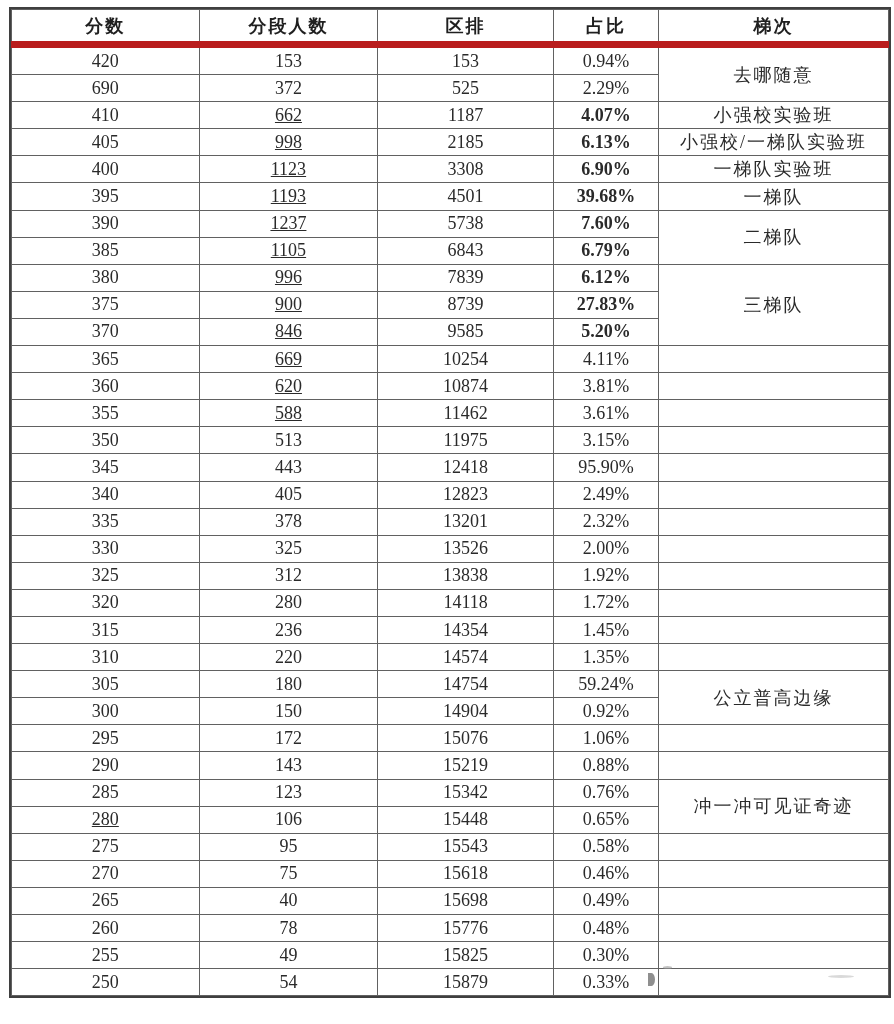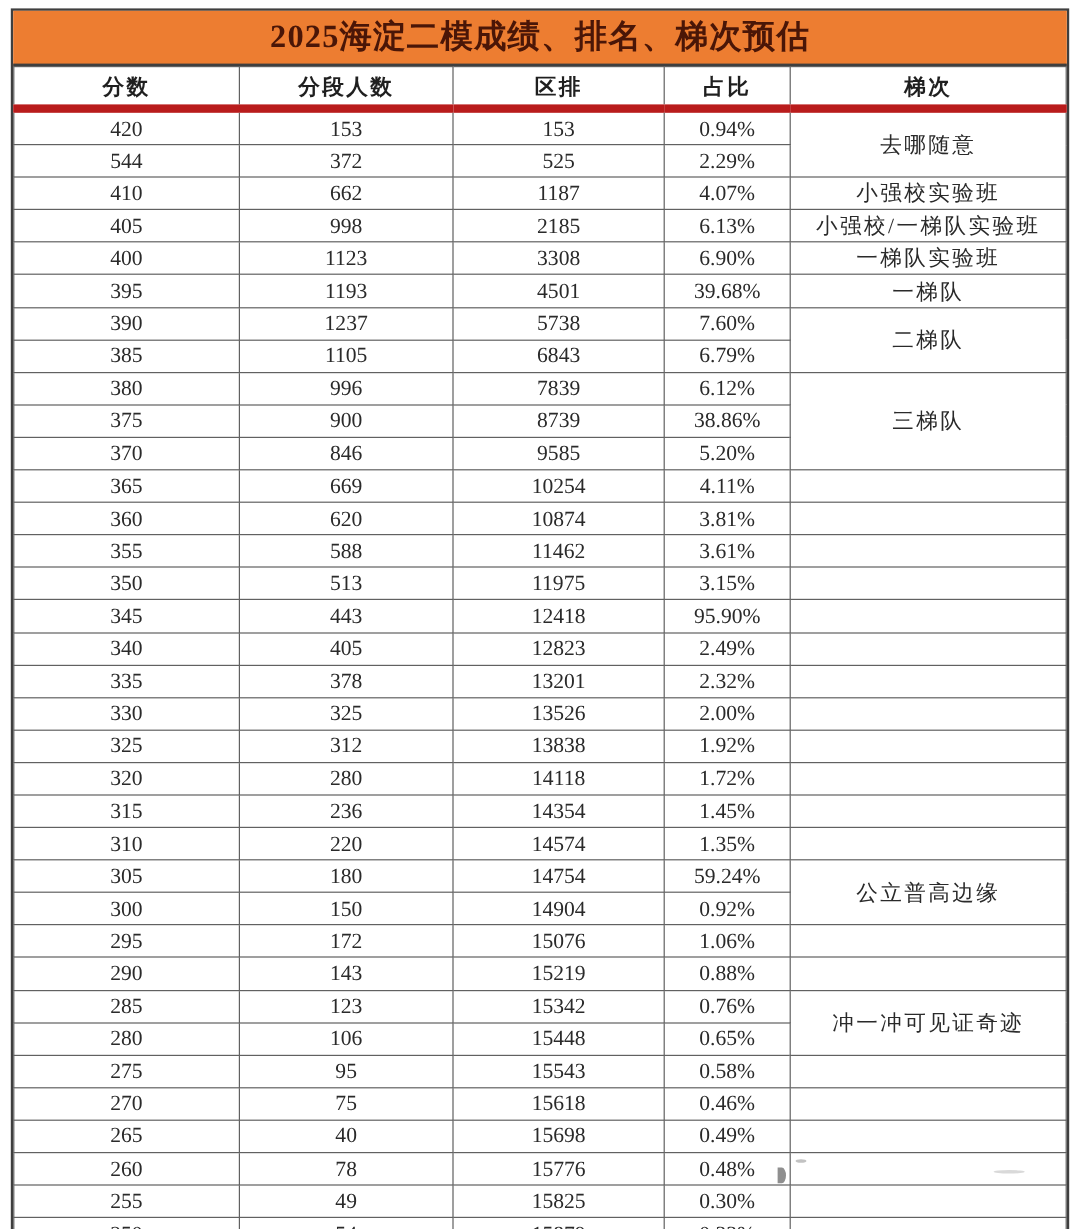--- a/index.html
+++ b/index.html
@@ -58,22 +58,22 @@
   }
   table.score-table td {
     height: 26.1px;
     font-size: 18px;
     color: #2a2a2a;
   }
   td.tier-cell {
     letter-spacing: 2px;
     color: #1c1c1c;
   }
-  .red  { color: #bf342b; }
-  .redbold { color: #ba2b22; font-weight: normal; }
+  .red  { color: #bf342b; text-decoration: underline; }
+  .redbold { color: #ba2b22; font-weight: bold; }
   
   .artifact-blob {
     position: absolute;
     left: 648px;
     top: 973px;
     width: 7px;
     height: 13px;
     background: #6a6a6a;
     border-radius: 0 70% 70% 0;
     opacity: 0.75;
@@ -96,23 +96,20 @@
     height: 3px;
     background: #c9c9c9;
     border-radius: 50%;
     opacity: 0.7;
   }
 </style>
 </head>
 <body>
 
 <div class="sheet">
-  <div class="title-bar">
-    <span class="title-text">2025海淀二模成绩、排名、梯次预估</span>
-  </div>
   <table class="score-table">
     <colgroup>
       <col style="width:187px">
       <col style="width:178px">
       <col style="width:175px">
       <col style="width:105px">
       <col style="width:229px">
     </colgroup>
     <thead>
         <tr>
@@ -125,21 +122,21 @@
       </thead>
     <tbody>
         <tr>
           <td>420</td>
           <td>153</td>
           <td>153</td>
           <td>0.94%</td>
           <td rowspan="2" class="tier-cell">去哪随意</td>
         </tr>
         <tr>
-          <td>544</td>
+          <td>690</td>
           <td>372</td>
           <td>525</td>
           <td>2.29%</td>
         </tr>
         <tr>
           <td>410</td>
           <td class="red">662</td>
           <td>1187</td>
           <td class="redbold">4.07%</td>
           <td rowspan="1" class="tier-cell">小强校实验班</td>
@@ -182,21 +179,21 @@
           <td>380</td>
           <td class="red">996</td>
           <td>7839</td>
           <td class="redbold">6.12%</td>
           <td rowspan="3" class="tier-cell">三梯队</td>
         </tr>
         <tr>
           <td>375</td>
           <td class="red">900</td>
           <td>8739</td>
-          <td class="redbold">38.86%</td>
+          <td class="redbold">27.83%</td>
         </tr>
         <tr>
           <td>370</td>
           <td class="red">846</td>
           <td>9585</td>
           <td class="redbold">5.20%</td>
         </tr>
         <tr>
           <td>365</td>
           <td class="red">669</td>

